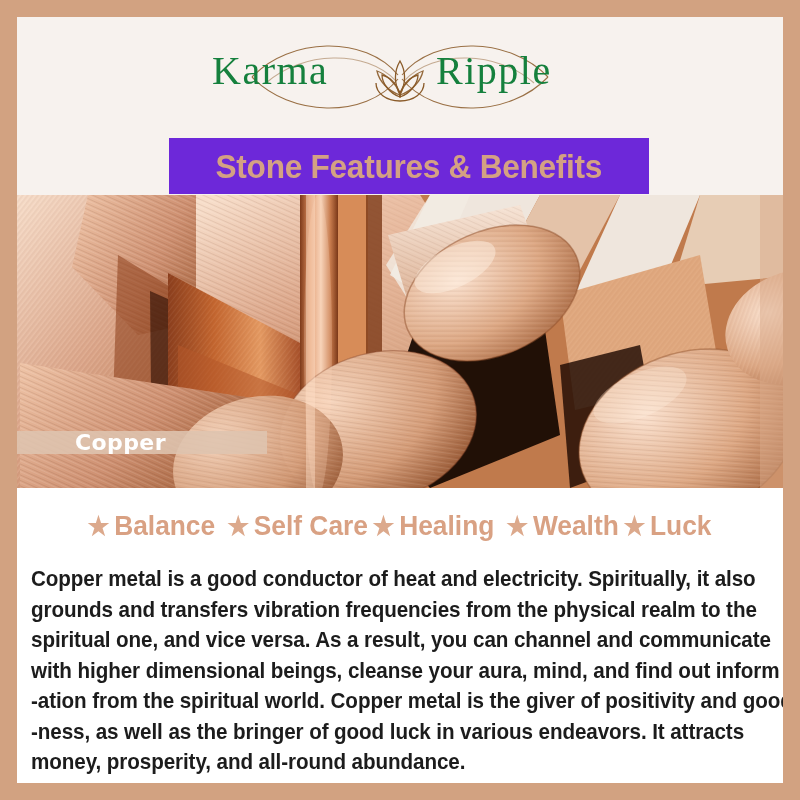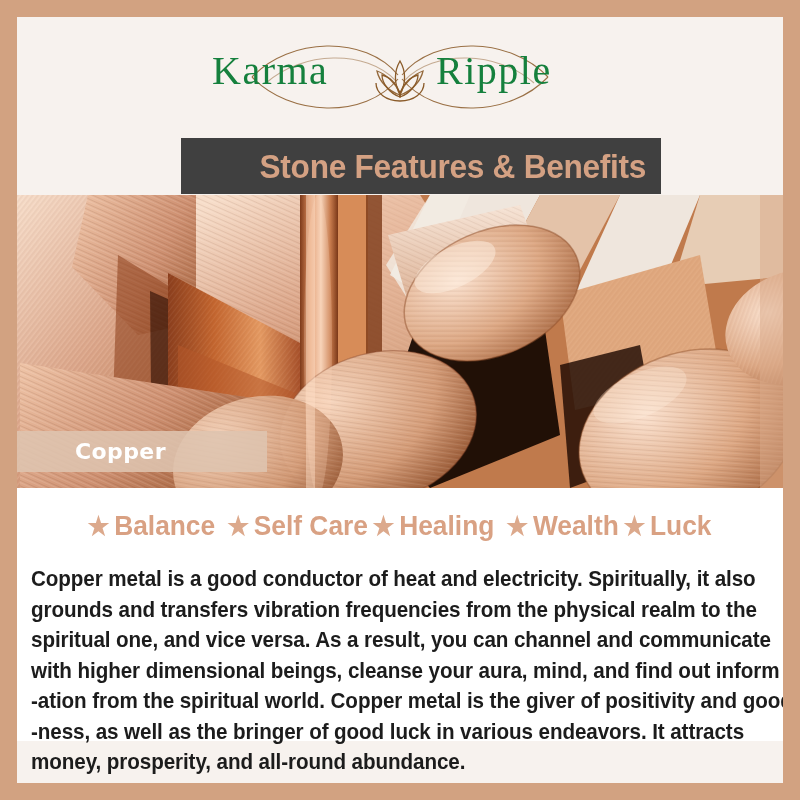--- a/index.html
+++ b/index.html
@@ -65,28 +65,28 @@
     color: #15803d;
     line-height: 1;
     white-space: nowrap;
   }
   .logo-word.left  { left: 22px; }
   .logo-word.right { left: 246px; }
 
   
   .banner {
     position: absolute;
-    left: 164px;
+    left: 152px;
     top: 121px;
     width: 480px;
     height: 56px;
-    background: #404040;
+    background: #6d28d9;
     display: flex;
     align-items: center;
-    justify-content: flex-end;
+    justify-content: center;
     z-index: 20;
   }
   .banner-title {
     font-family: "Liberation Sans Narrow", "Liberation Sans", sans-serif;
     font-weight: bold;
     font-size: 34px;
     letter-spacing: -0.3px;
     color: #d4a183;
     white-space: nowrap;
     transform: scaleX(0.93);
@@ -103,42 +103,42 @@
     background: #b5653a;
     z-index: 10;
   }
   .photo svg { display: block; width: 800px; height: 293px; }
 
   .photo-label {
     position: absolute;
     left: 17px;
     top: 236px;
     width: 250px;
-    height: 41px;
+    height: 23px;
     background: rgba(222, 196, 175, 0.88);
     display: flex;
     align-items: center;
     z-index: 15;
   }
   .photo-label span {
     margin-left: 58px;
     color: #ffffff;
     font-family: "DejaVu Sans", sans-serif;
     font-weight: bold;
     font-size: 22px;
     letter-spacing: 0.4px;
   }
 
   
   .content {
     position: absolute;
     left: 0;
     top: 471px;
     width: 766px;
-    height: 253px;
+    height: 295px;
     background: #ffffff;
     z-index: 12;
   }
   .benefits {
     position: absolute;
     left: 0;
     top: 22px;
     width: 766px;
     text-align: center;
     white-space: nowrap;

